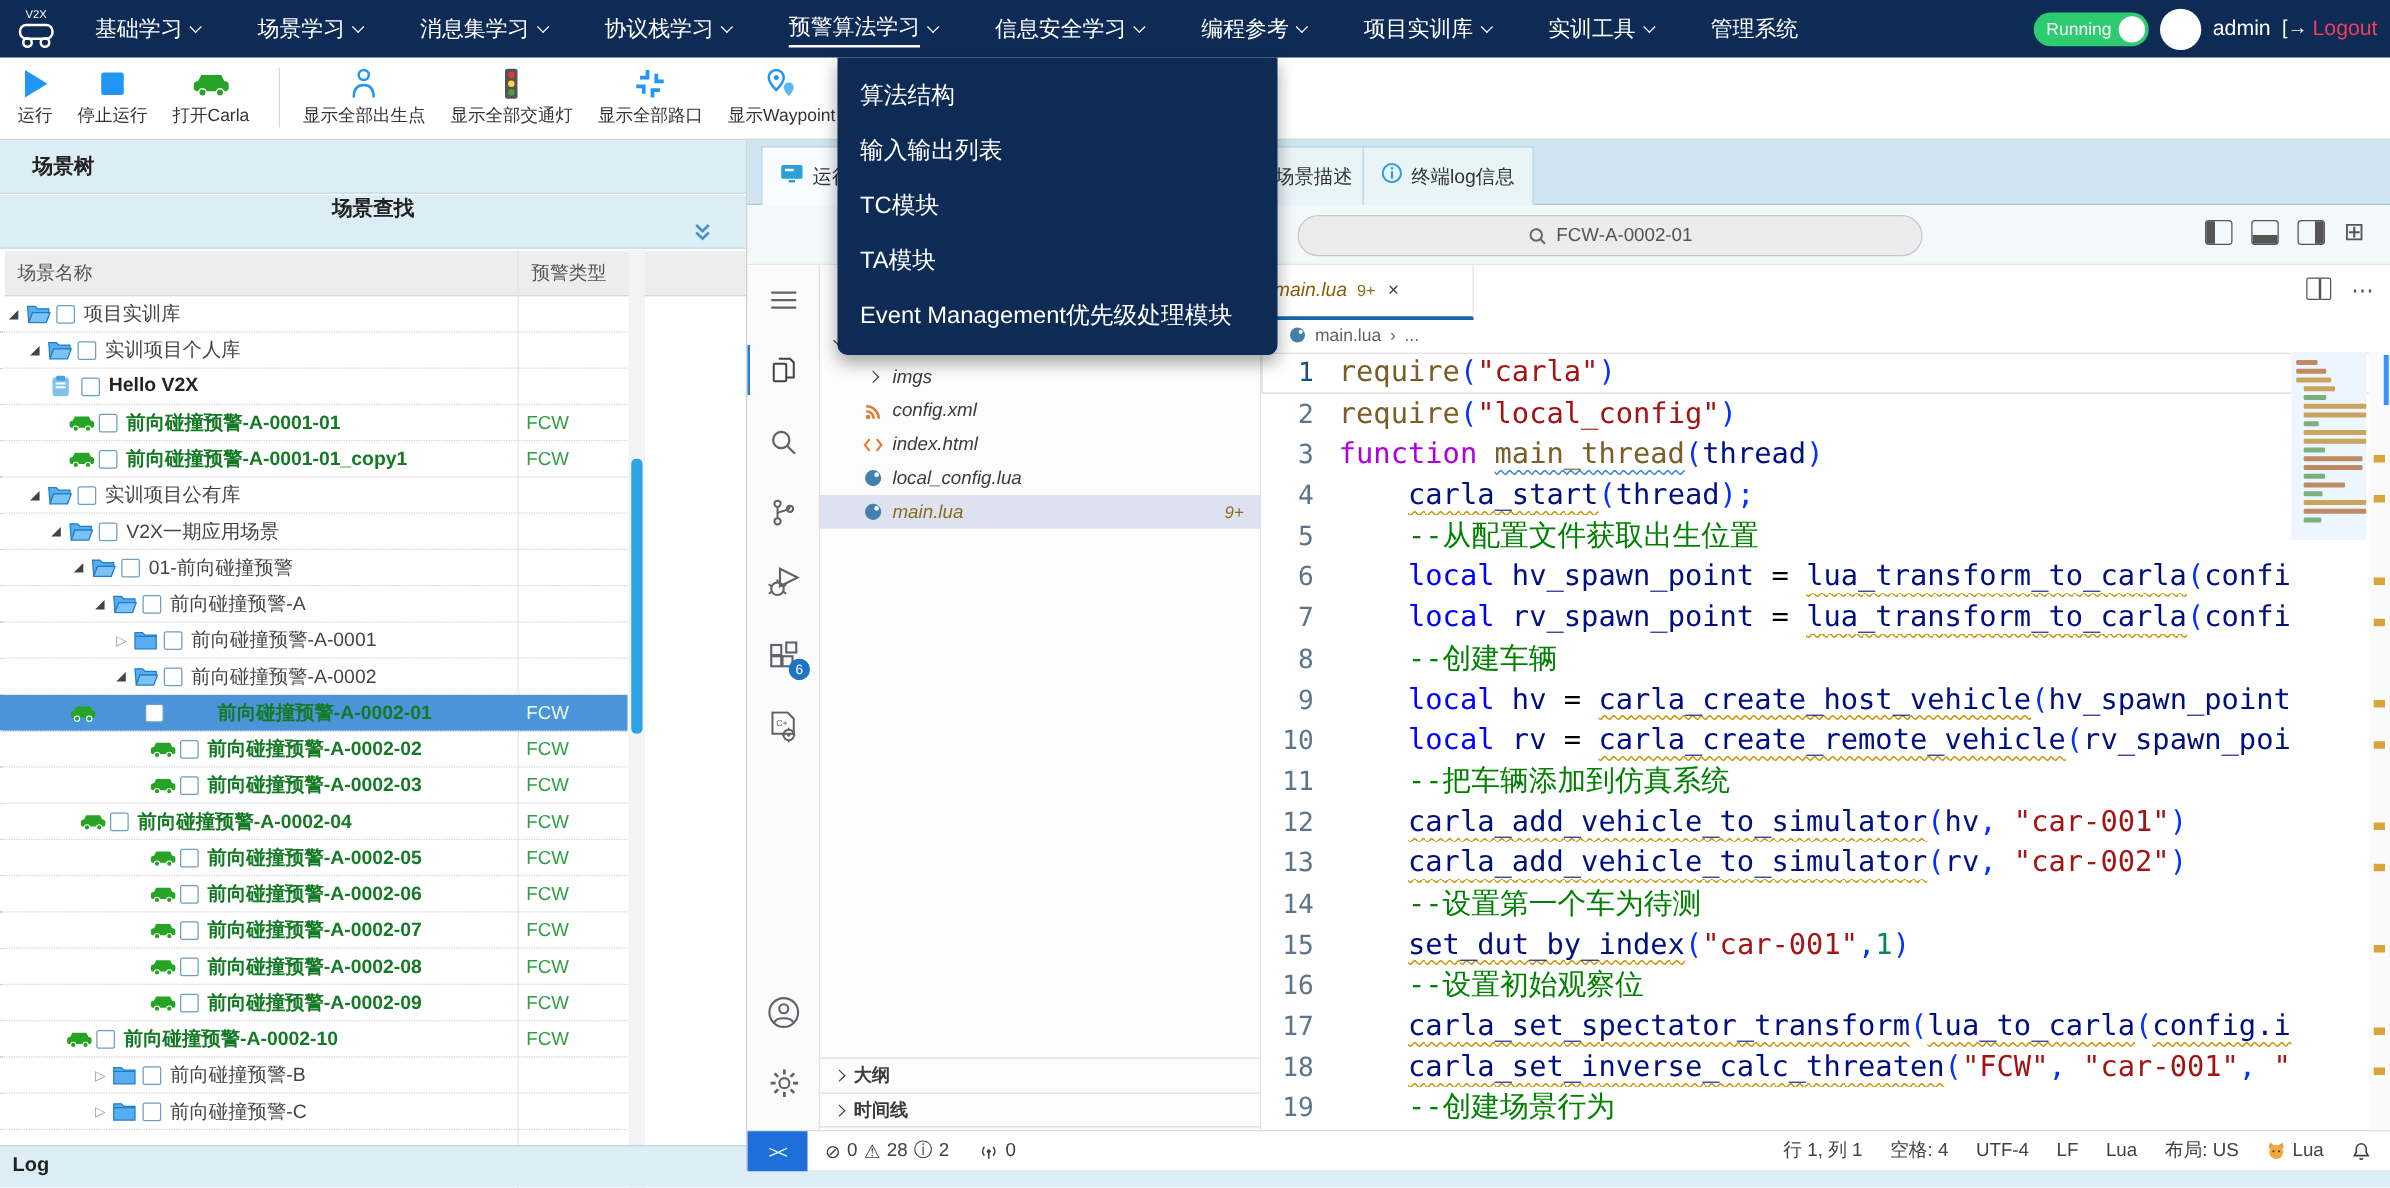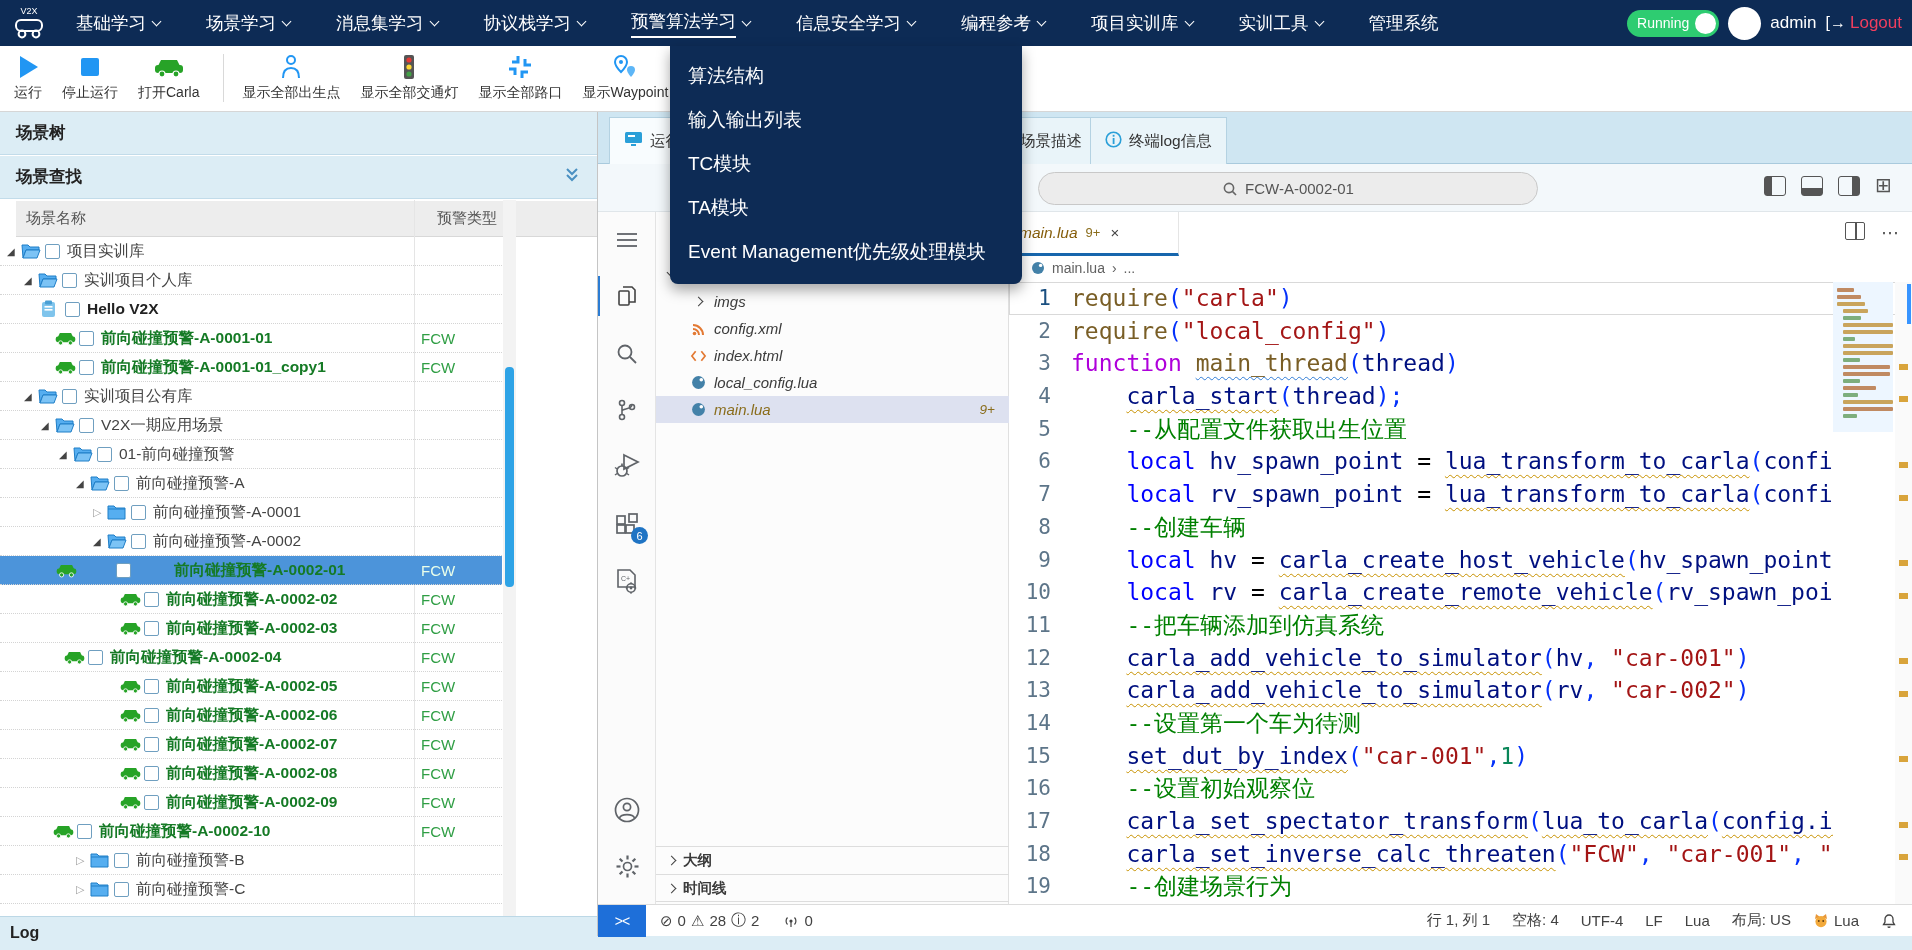--- a/index.html
+++ b/index.html
@@ -38,26 +38,26 @@
   #toolbar { position:absolute; left:0; top:46px; width:1912px; height:66px; background:#fff;
     border-bottom:1px solid #d6d6d6; display:flex; align-items:flex-start; padding:6px 0 0 14px; }
   .tb-item { display:flex; flex-direction:column; align-items:center; margin-right:20px; cursor:pointer; }
   .tb-ico { height:30px; display:flex; align-items:center; justify-content:center; }
   .tb-label { font-size:14px; color:#333; margin-top:2px; white-space:nowrap; }
   .tb-div { width:1px; height:48px; background:#d9d9d9; margin:2px 18px 0 4px; }
 
   
   #left-panel { position:absolute; left:0; top:112px; width:597px; height:806px; background:#fff; }
   .lp-head { position:absolute; left:0; width:597px; height:43px; background:#dcedf5;
-    border-bottom:1px solid #c2dcea; display:flex; align-items:center; padding:0 16px;
+    border-bottom:1px solid #c2dcea; display:flex; align-items:center; padding:0 26px;
     font-weight:bold; font-size:16.5px; color:#222; }
   #lp-head1 { top:0; }
-  #lp-head2 { top:44px; }
+  #lp-head2 { top:44px;flex-direction:column; }
   #collapse-ico { margin-left:auto; }
-  #colhead { position:absolute; left:16px; top:88px; width:597px; height:37px; background:#ededed;
+  #colhead { position:absolute; left:4px; top:88px; width:597px; height:37px; background:#ededed;
     border-bottom:1px solid #d8d8d8; border-top:1px solid #fff; display:flex; align-items:center;
     font-size:15px; color:#555; }
   #colhead .c1 { padding-left:10px; }
   #colhead .c2 { position:absolute; left:421px; }
   #col-div { position:absolute; left:414px; top:88px; width:1px; height:793px; background:#e5e5e5; }
   #tree-rows { position:absolute; left:0; top:125px; width:502px; }
   .trow { position:relative; height:29px; display:flex; align-items:center;
     border-bottom:1px dotted #d4d4d4; background:transparent; cursor:pointer; }
   .trow.sel { background:var(--selection-blue); }
   .exp { font-size:10px; width:14px; color:#444; flex:none; }

